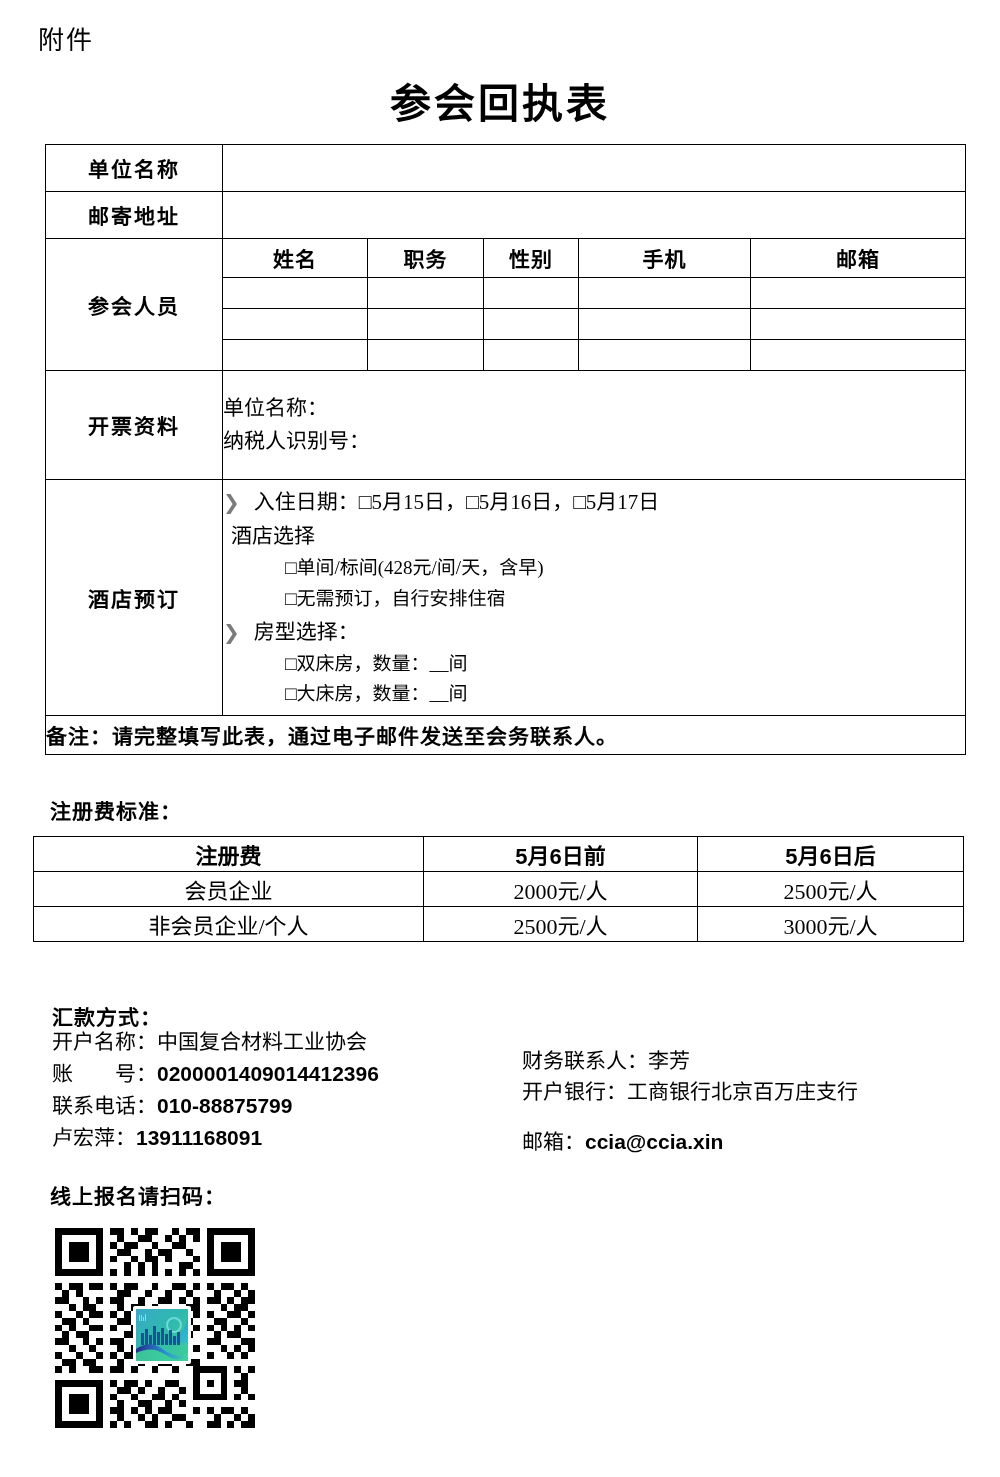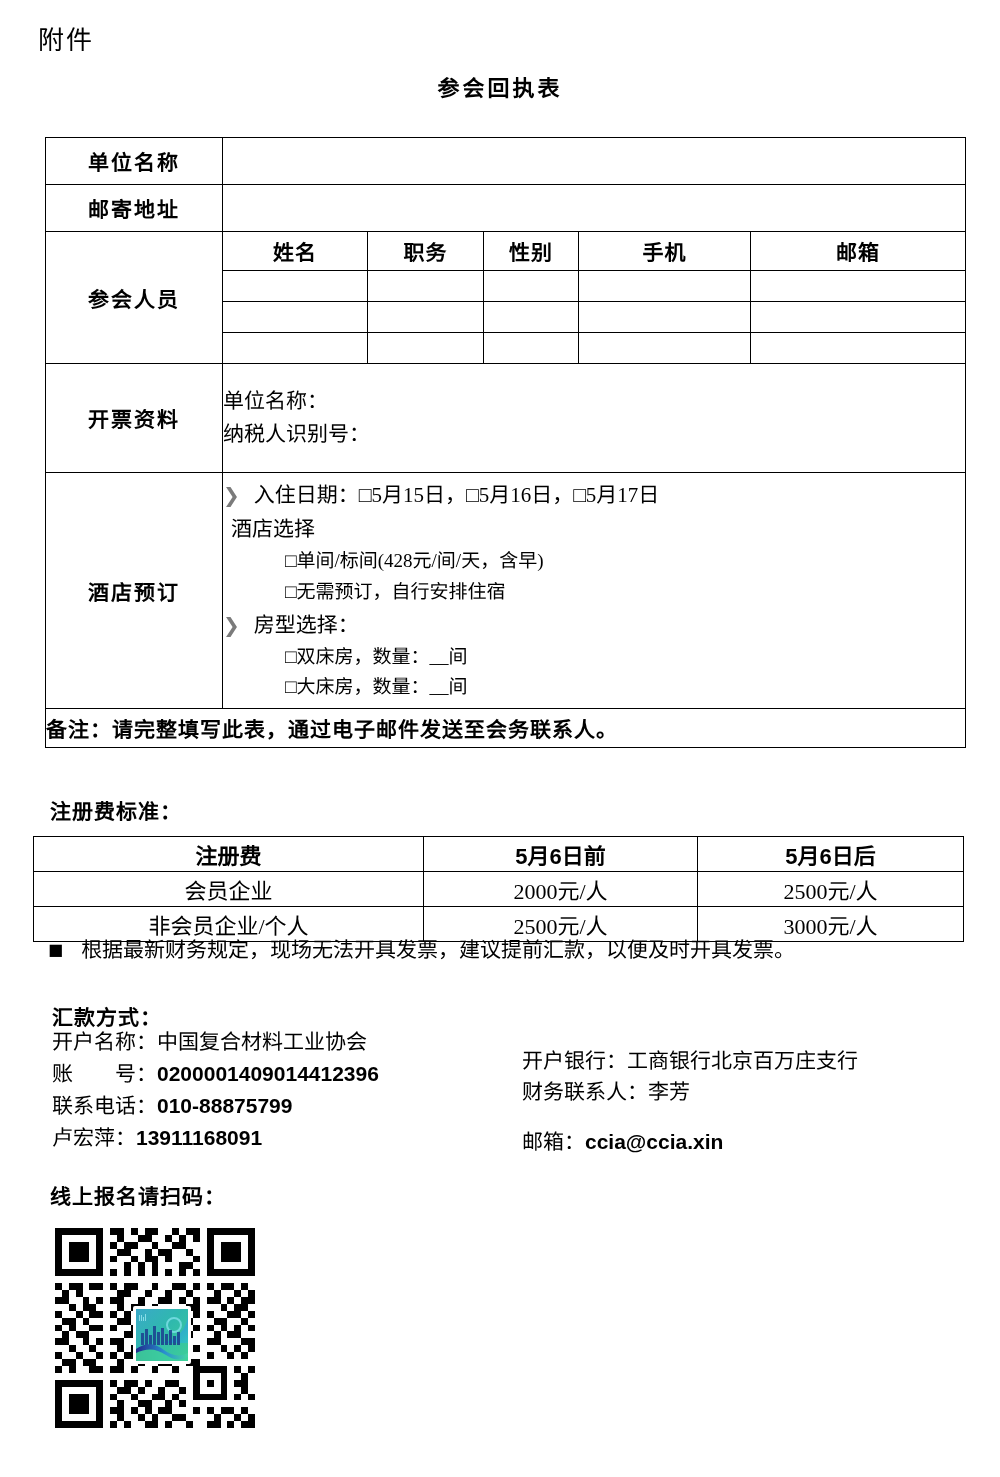--- a/index.html
+++ b/index.html
@@ -31,31 +31,31 @@
     font-size: 26px;
     letter-spacing: 2px;
     line-height: 1;
   }
   .doc-title {
     position: absolute;
     left: 0;
     top: 70px;
     width: 1000px;
     text-align: center;
-    font-size: 22px;
+    font-size: 41px;
     font-weight: bold;
     letter-spacing: 3px;
     font-family: "Liberation Sans", "DejaVu Sans", sans-serif;
   }
 
   
   .form-table {
     position: absolute;
     left: 45px;
-    top: 137px;
+    top: 144px;
     width: 920px;
     border-collapse: collapse;
     table-layout: fixed;
     border-radius: 22px;
   }
   .form-table td {
     border: 1px solid #000000;
     padding: 0;
     vertical-align: middle;
     font-size: 21px;
@@ -330,36 +330,33 @@
         <td>2500元/人</td>
       </tr>
       <tr>
         <td>非会员企业/个人</td>
         <td>2500元/人</td>
         <td>3000元/人</td>
       </tr>
     </tbody>
   </table>
 
-  <div class="fee-bullet">
-    <span class="sq">■</span><span>根据最新财务规定，现场无法开具发票，建议提前汇款，以便及时开具发票。</span>
-  </div>
 
   <div class="remit-heading">汇款方式：</div>
 
   <div class="remit-left">
     <div class="kv"><span>开户名称：</span><span>中国复合材料工业协会</span></div>
     <div class="kv k-acct"><span>账　　号：</span><span class="mono">0200001409014412396</span></div>
     <div class="kv"><span>联系电话：</span><span class="mono">010-88875799</span></div>
     <div class="kv"><span>卢宏萍：</span><span class="mono">13911168091</span></div>
   </div>
 
   <div class="remit-right">
+    <div class="kv"><span>财务联系人：</span><span>李芳</span></div>
     <div class="kv"><span>开户银行：</span><span>工商银行北京百万庄支行</span></div>
-    <div class="kv"><span>财务联系人：</span><span>李芳</span></div>
     <div class="kv gap"><span>邮箱：</span><span class="mono">ccia@ccia.xin</span></div>
   </div>
 
   <div class="qr-heading">线上报名请扫码：</div>
 
   <div class="qr-wrap">
     <svg width="200" height="200" viewBox="0 0 29 29" shape-rendering="crispEdges">
       <rect width="29" height="29" fill="#ffffff"></rect>
       <g fill="#000000">
 

